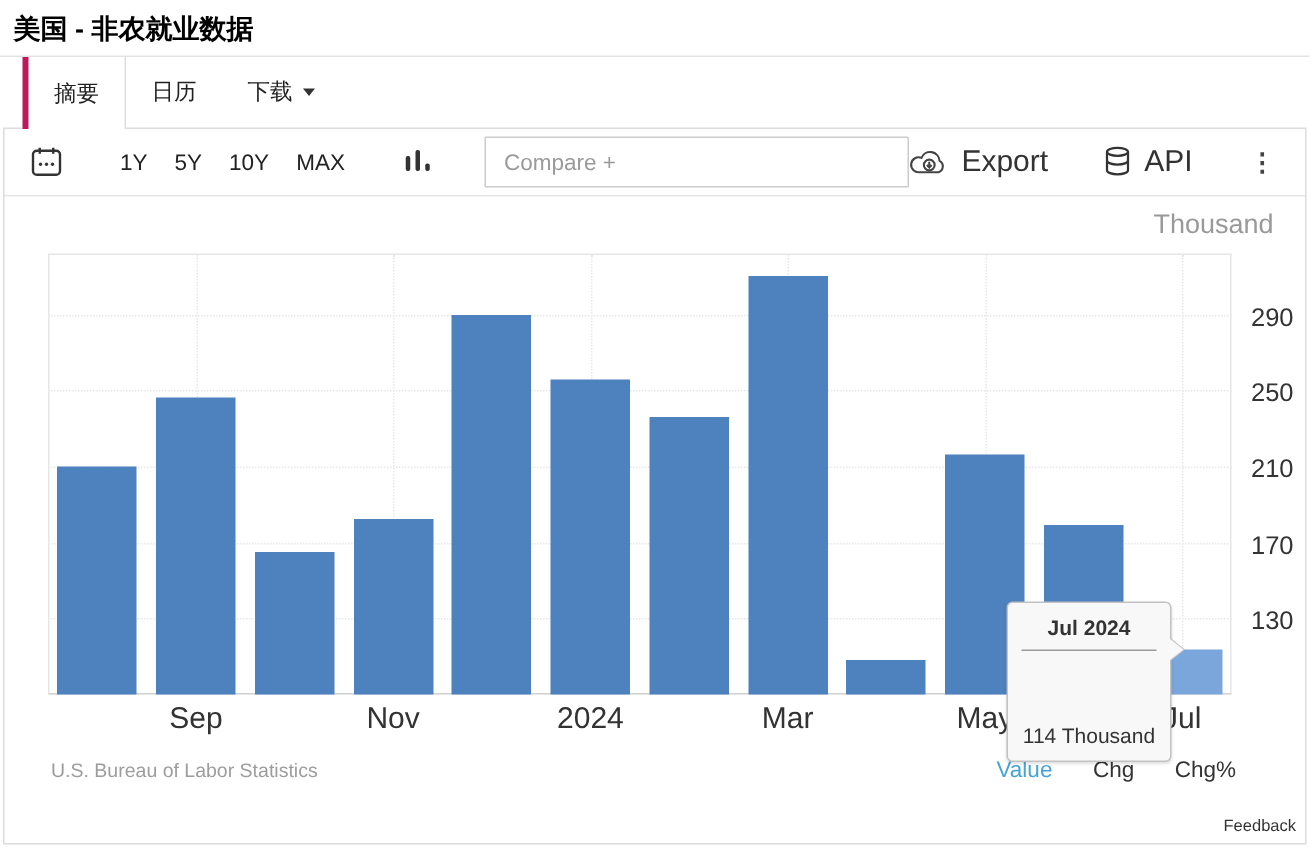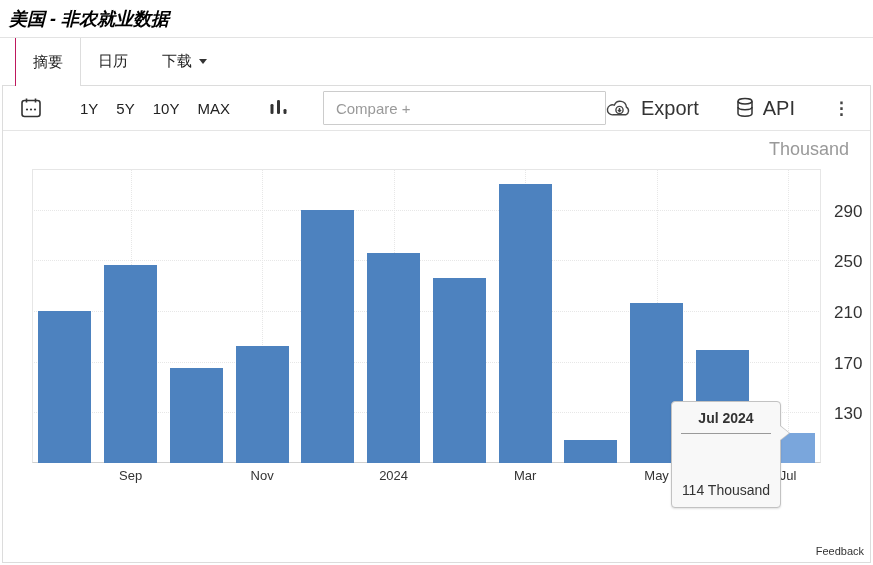--- a/index.html
+++ b/index.html
@@ -1,27 +1,27 @@
 <!DOCTYPE html>
 <html><head>
 <meta charset="utf-8">
 <style>
   * { margin:0; padding:0; box-sizing:border-box; }
   html,body { width:873px; height:565px; background:#fff; overflow:hidden;
               font-family:"Liberation Sans", sans-serif; color:#333; }
 
   
-  .page-header { padding:8px 10px 7px 9px; border-bottom:1px solid #e3e3e3;font-style:italic; }
+  .page-header { padding:8px 10px 7px 9px; border-bottom:1px solid #e3e3e3; }
   .page-header h1 { font-size:18px; font-weight:bold; color:#000; line-height:22px; }
 
   
   .tab-bar { display:flex; align-items:stretch; height:47px; padding-left:15px; }
   .tab { display:flex; align-items:center; padding:0 17px; font-size:15px; color:#222;
          cursor:pointer; position:relative; }
-  .tab.active { background:#fff; border-left:1px solid #be185d; border-right:1px solid #ddd;
+  .tab.active { background:#fff; border-left:4px solid #be185d; border-right:1px solid #ddd;
                 margin-bottom:-1px; z-index:2; }
   .caret { display:inline-block; width:0; height:0; margin-left:7px;
            border-left:4.5px solid transparent; border-right:4.5px solid transparent;
            border-top:5px solid #333; }
 
   
   .panel { margin:0 2px; border:1px solid #dcdcdc; background:#fff; height:478px; position:relative; }
 
   
   .toolbar { display:flex; align-items:center; height:45px; border-bottom:1px solid #e5e5e5;
@@ -41,21 +41,21 @@
 
   
   .chart-area { position:relative; height:360px; }
   .unit-label { position:absolute; top:8px; right:21px; font-size:18px; color:#999; }
   .plot { position:absolute; left:29px; top:38px; width:789px; height:294px;
           border:1px solid #e6e6e6; border-bottom:1px solid #d0d0d0; }
   .grid-h { position:absolute; height:0; border-top:1px dotted #e7e7e7; z-index:1; }
   .grid-v { position:absolute; width:0; border-left:1px dotted #e7e7e7; z-index:1; }
   .bar { position:absolute; z-index:2; }
   .ylabel { position:absolute; font-size:17px; color:#333; z-index:1; }
-  .xlabel { position:absolute; width:60px; text-align:center; font-size:13px; color:#333; z-index:1; }
+  .xlabel { position:absolute; width:60px; text-align:center; font-size:20px; color:#333; z-index:1; }
 
   
   .tooltip { position:absolute; left:668px; top:270px; width:110px; z-index:5;
              background:#f8f8f8; border:1px solid #c2c2c2; border-radius:4px;
              padding:8px 9px 9px; box-shadow:0 1px 2px rgba(0,0,0,.12); }
   .tooltip-title { font-size:14px; font-weight:bold; color:#333; text-align:center;
                    padding-bottom:7px; border-bottom:1px solid #9a9a9a; }
   .tooltip-value { font-size:14px; color:#333; text-align:center; padding-top:8px; white-space:nowrap;margin-top:40px; }
   .tooltip::before { content:""; position:absolute; right:-10px; top:23px; border-style:solid;
                      border-width:8px 0 8px 10px; border-color:transparent transparent transparent #c2c2c2; }
@@ -191,18 +191,26 @@
       <div class="bar" title="Apr 2024: 108 Thousand" style="left: 561.4px; top: 309.2px; width: 53px; height: 22.8px; background: rgb(77, 130, 191);"></div>
       <div class="bar" title="May 2024: 216 Thousand" style="left: 627.1px; top: 172.3px; width: 53px; height: 159.7px; background: rgb(77, 130, 191);"></div>
       <div class="bar" title="Jun 2024: 179 Thousand" style="left: 692.9px; top: 219.2px; width: 53px; height: 112.8px; background: rgb(77, 130, 191);"></div>
       <div class="bar" title="Jul 2024: 114 Thousand" style="left: 758.6px; top: 301.6px; width: 53px; height: 30.4px; background: rgb(122, 166, 220);"></div>
       <div class="tooltip">
       <div class="tooltip-title">Jul 2024</div>
       <div class="tooltip-value">114 Thousand</div>
     </div>
     </div>
 
+  <div class="bottom-row">
+    <span class="source">U.S. Bureau of Labor Statistics</span>
+    <div class="series-links">
+      <span class="series-link active">Value</span>
+      <span class="series-link">Chg</span>
+      <span class="series-link">Chg%</span>
+    </div>
+  </div>
 
   <div class="feedback-row">
     <span class="feedback">Feedback</span>
   </div>
 
 </section>
 
 </body></html>

